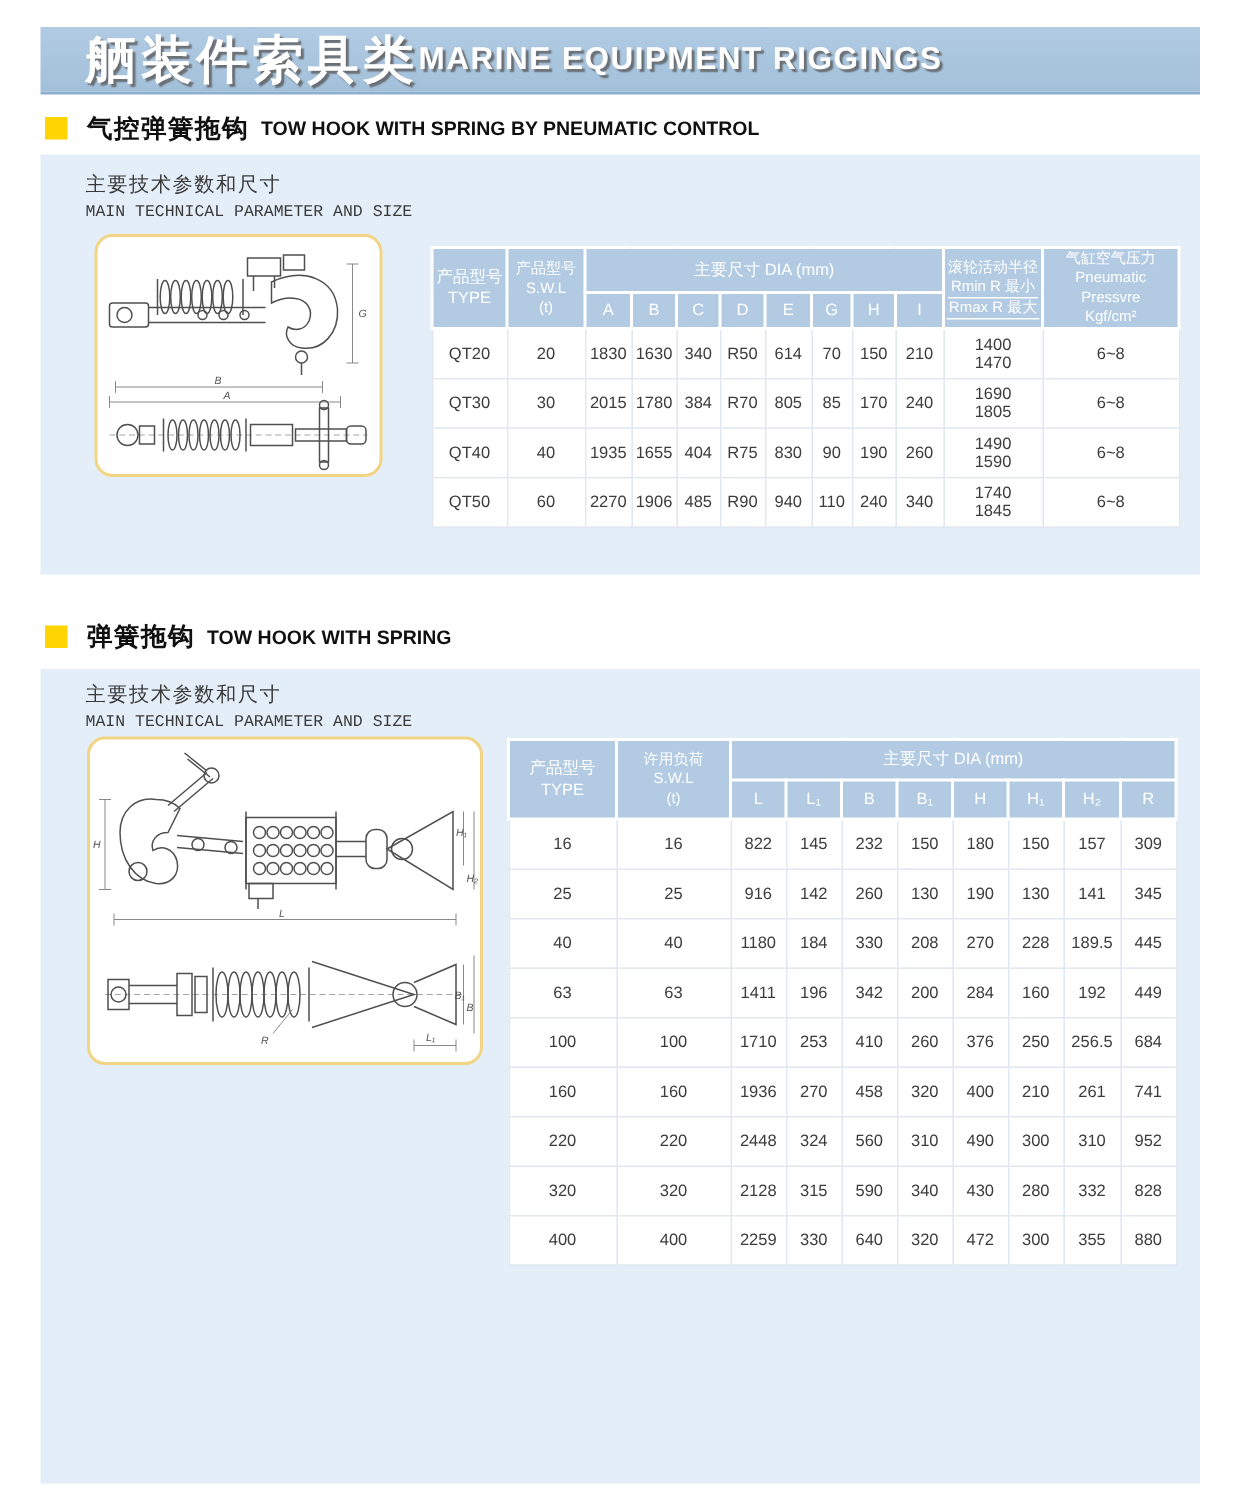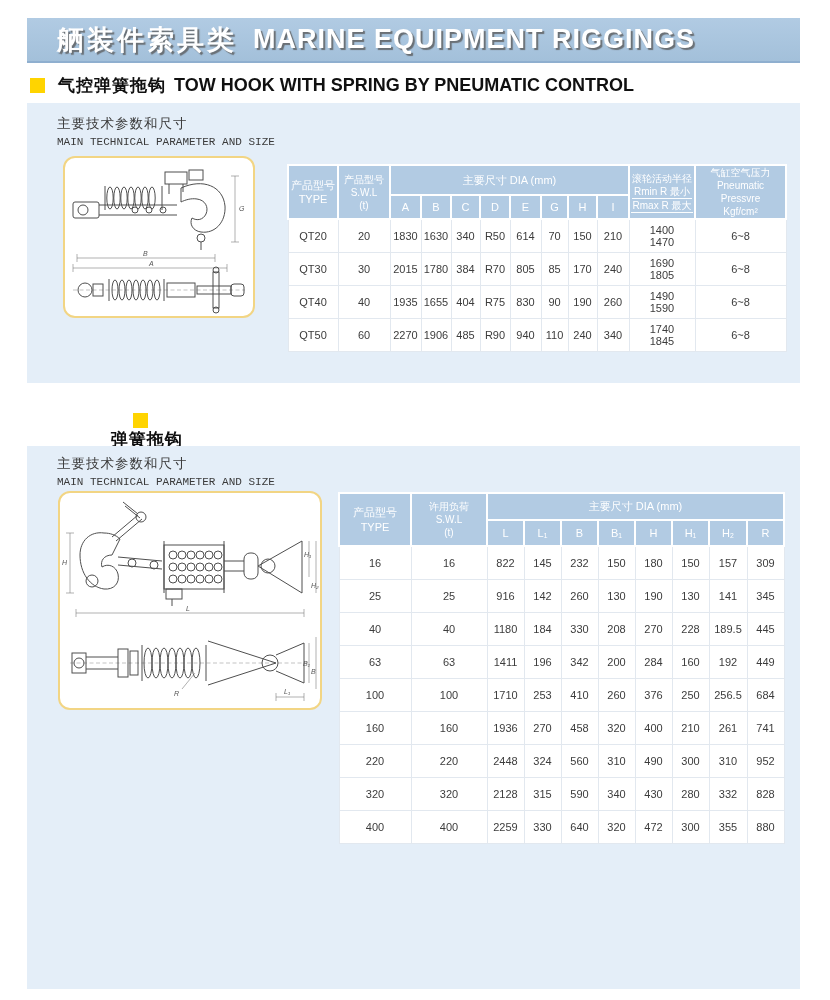--- a/index.html
+++ b/index.html
@@ -4,32 +4,32 @@
 <style>
   * { margin:0; padding:0; box-sizing:border-box; }
   html,body { width:830px; height:1000px; background:#ffffff;
     font-family:"Liberation Sans","DejaVu Sans",sans-serif; color:#333; }
   .page { position:relative; width:830px; height:1000px; background:#fff; overflow:hidden; }
 
   
   .banner { position:absolute; left:27px; top:18px; width:773px; height:45px;
     background:linear-gradient(#b1cbe3,#a3c0da); border-bottom:2px solid #8fafcf;
     display:flex; align-items:center; padding-left:30px; }
-  .banner .zh { font-size:27px; font-weight:bold; color:#fff; letter-spacing:3px;
+  .banner .zh { font-size:34px; font-weight:bold; color:#fff; letter-spacing:3px;
     text-shadow:2px 2px 1px rgba(90,90,90,.8); }
-  .banner .en { font-size:27px; font-weight:bold; color:#fff; letter-spacing:1px;
-    margin-left:16px; text-shadow:2px 2px 1px rgba(90,90,90,.8); }
+  .banner .en { font-size:21px; font-weight:bold; color:#fff; letter-spacing:1px;
+    text-shadow:2px 2px 1px rgba(90,90,90,.8); }
 
   
   .sec-head { position:absolute; left:30px; display:flex; align-items:center; }
   .sec-head .bullet { width:15px; height:15px; background:#ffd400; margin-right:13px; flex:none; }
   .sec-head .zh { font-size:17px; font-weight:bold; color:#101010; letter-spacing:1px; }
-  .sec-head .en { font-size:18px; font-weight:bold; color:#101010; margin-left:8px; }
+  .sec-head .en { font-size:13px; font-weight:bold; color:#101010; margin-left:8px; }
   #sec1-head { top:74px; }
-  #sec2-head { top:413px;flex-direction:column; }
+  #sec2-head { top:413px; }
 
   
   .panel { position:absolute; left:27px; width:773px; background:#e4eef8; }
   #panel1 { top:103px; height:280px; }
   #panel2 { top:446px; height:543px; }
 
   .params { position:absolute; left:57px; line-height:1.4;font-family:Liberation Mono, monospace; }
   .params .zh { font-size:13.5px; color:#3a3a3a; letter-spacing:1px; }
   .params .en { font-size:11px; color:#3a3a3a; }
   #params1 { top:116px; }

